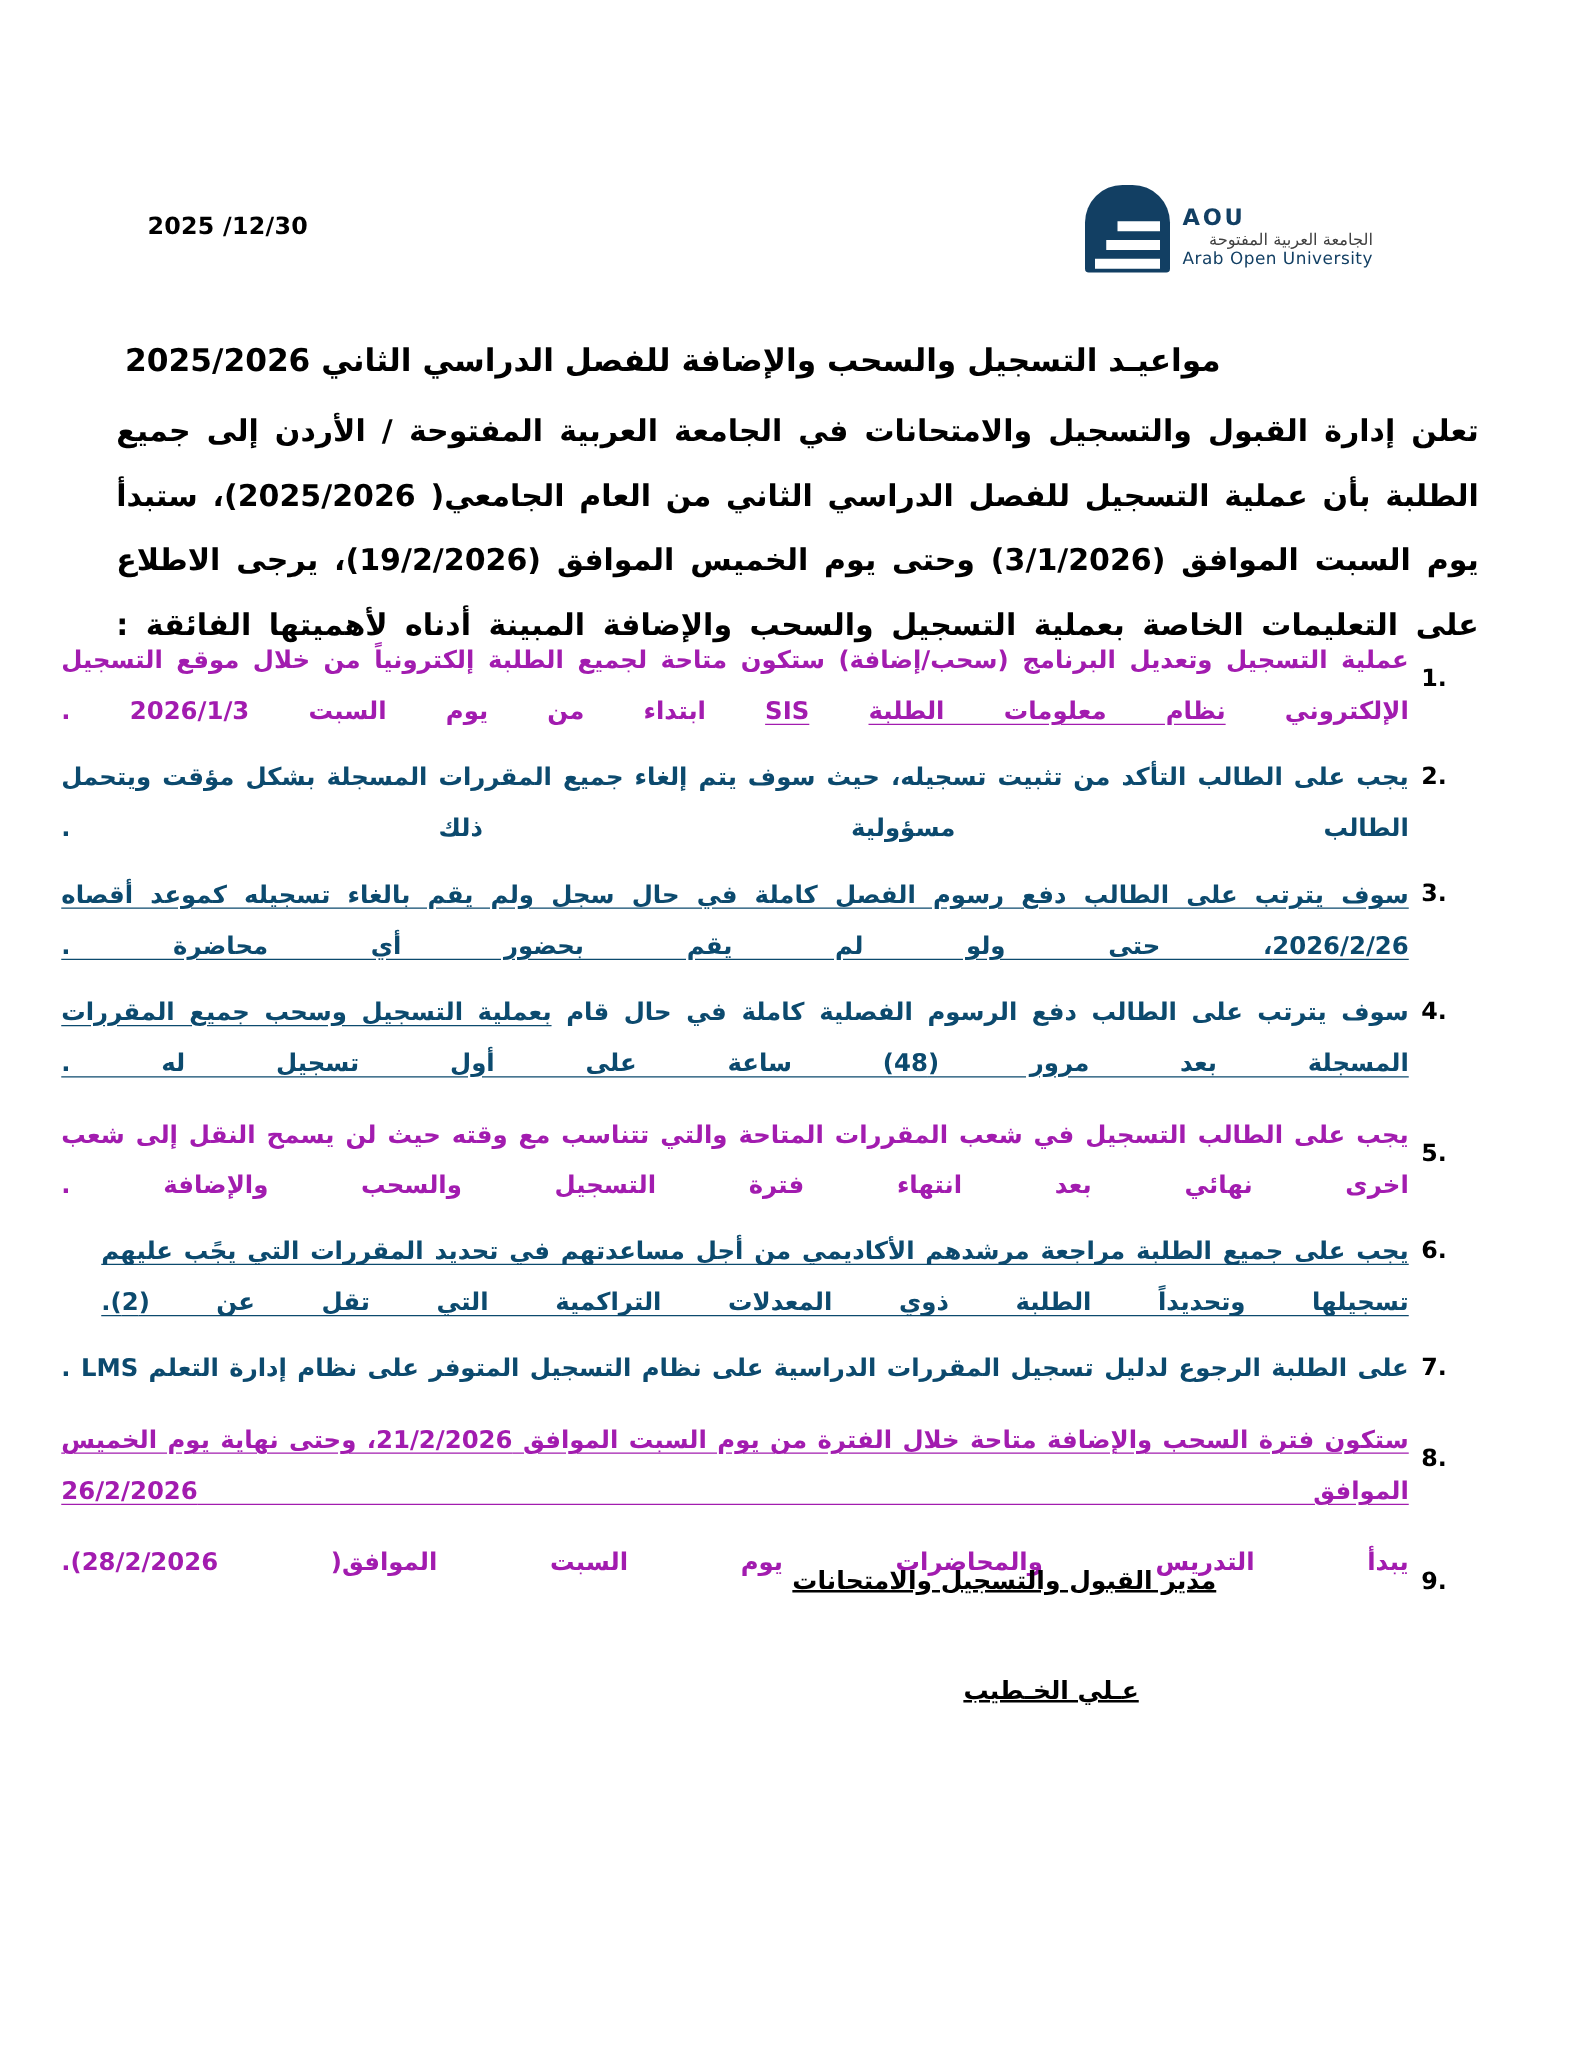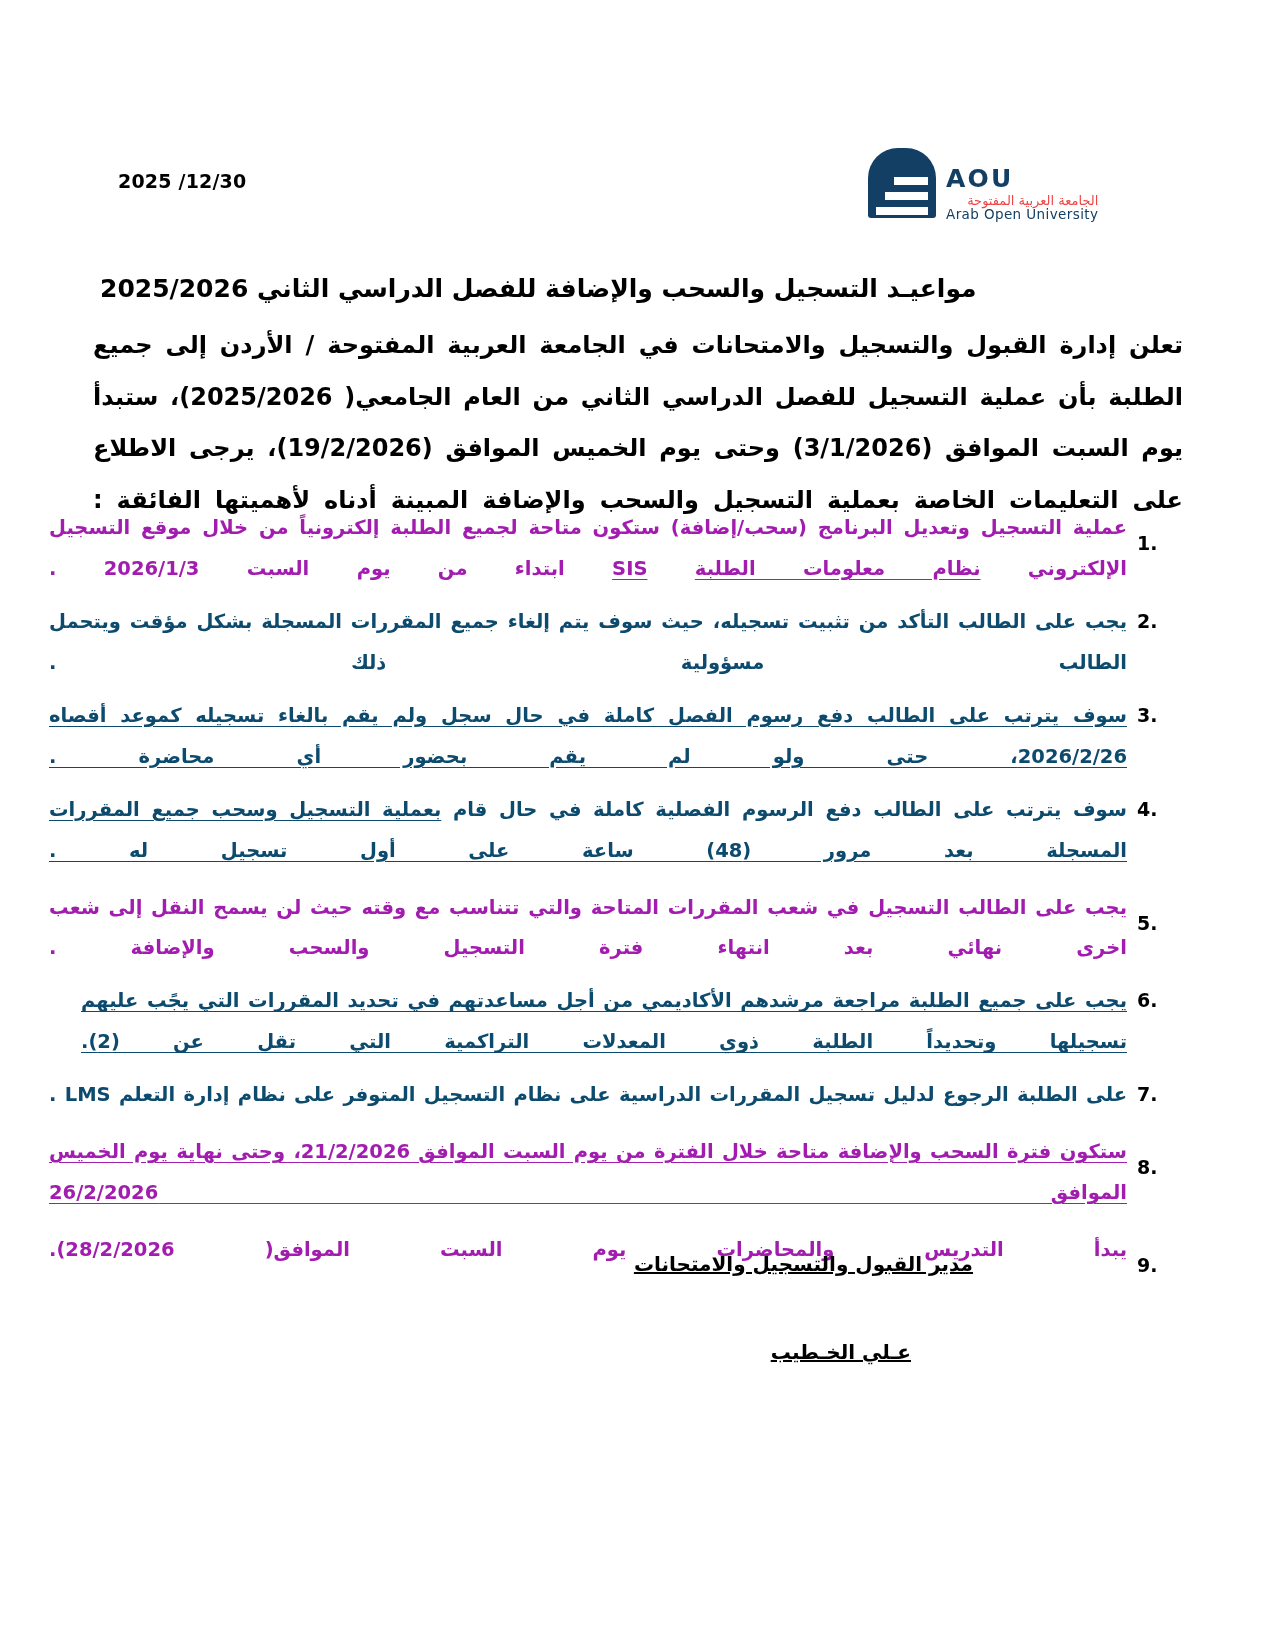--- a/index.html
+++ b/index.html
@@ -76,29 +76,29 @@
   .logo-bar.b2 { left: 17px; top: 44px; width: 43px; }
   .logo-bar.b3 { left: 8px;  top: 59px; width: 52px; }
 
   .logo-text {
     margin-left: 10px;
     padding-top: 18px;
     line-height: 1.02;
   }
   .logo-aou {
     font-family: "DejaVu Sans", sans-serif;
-    font-size: 25px;
+    font-size: 18px;
     font-weight: bold;
     color: #123f63;
     letter-spacing: 2.2px;
   }
   .logo-ar {
     font-family: "DejaVu Sans", sans-serif;
     font-size: 13px;
-    color: #ef4444;
+    color: #404040;
     direction: rtl;
     letter-spacing: 0.3px;
     margin-top: 2px;
   }
   .logo-en {
     font-family: "DejaVu Sans", sans-serif;
     font-size: 13.5px;
     color: #123f63;
     letter-spacing: 0.4px;
     margin-top: 1px;

